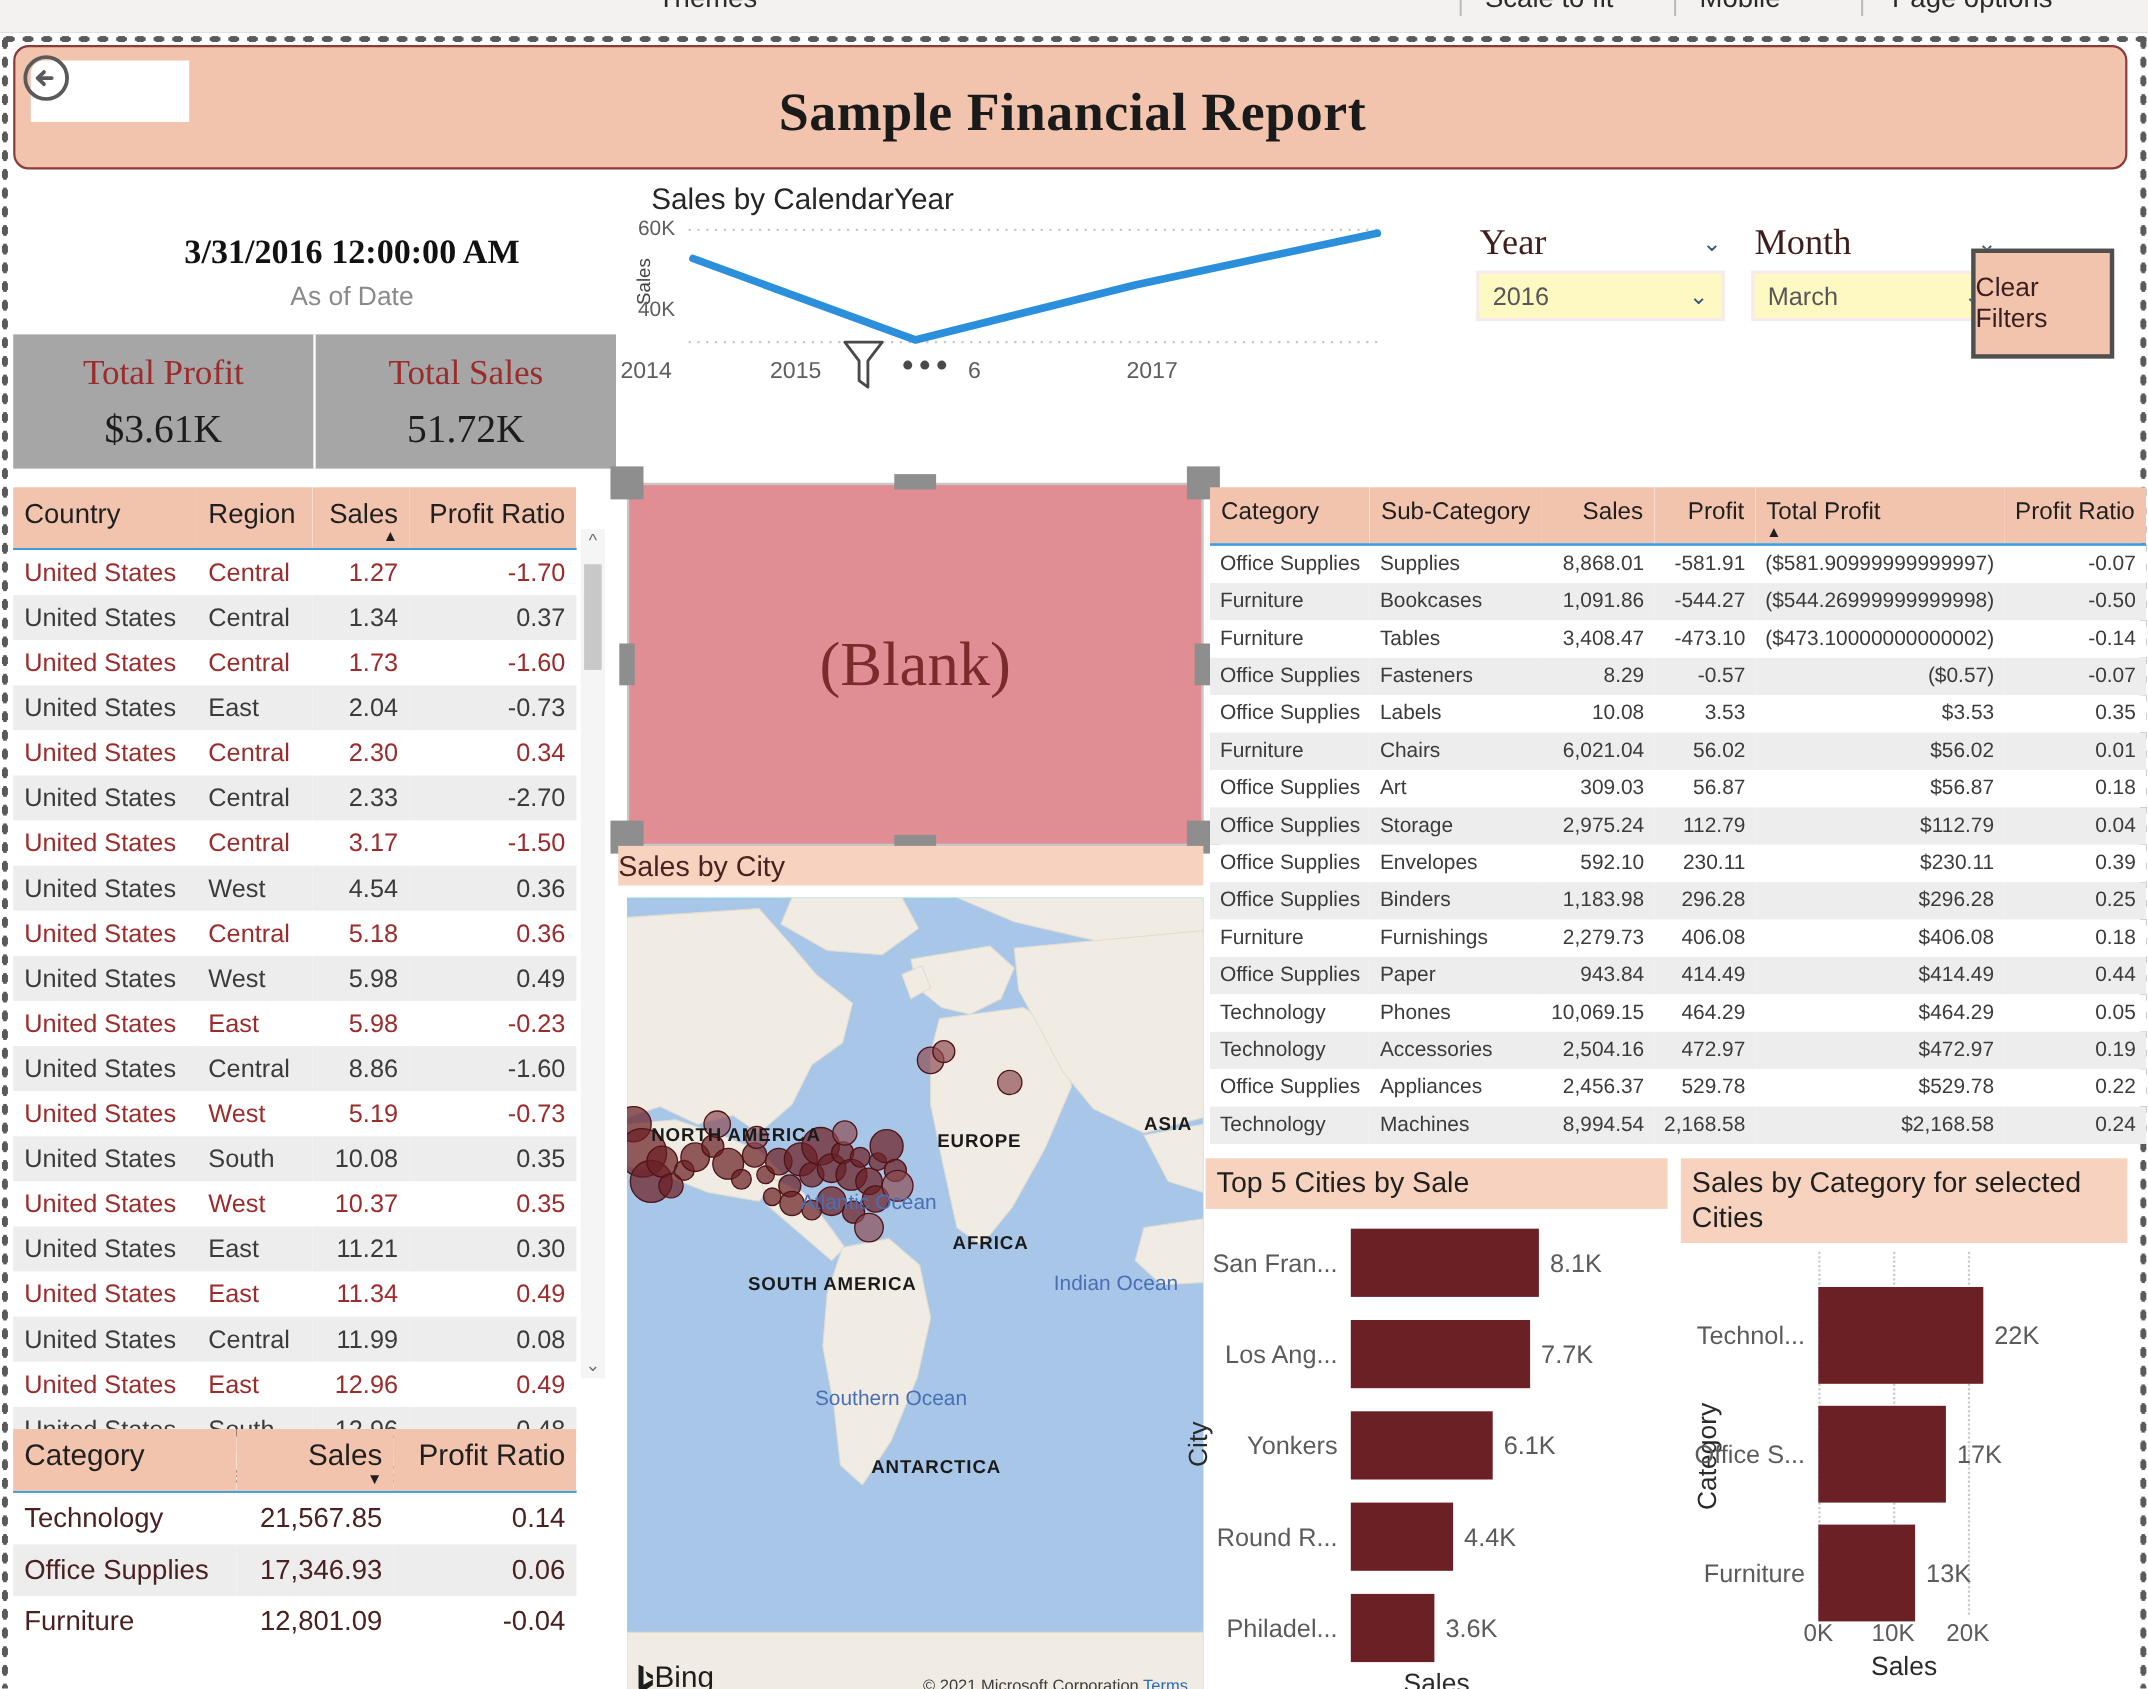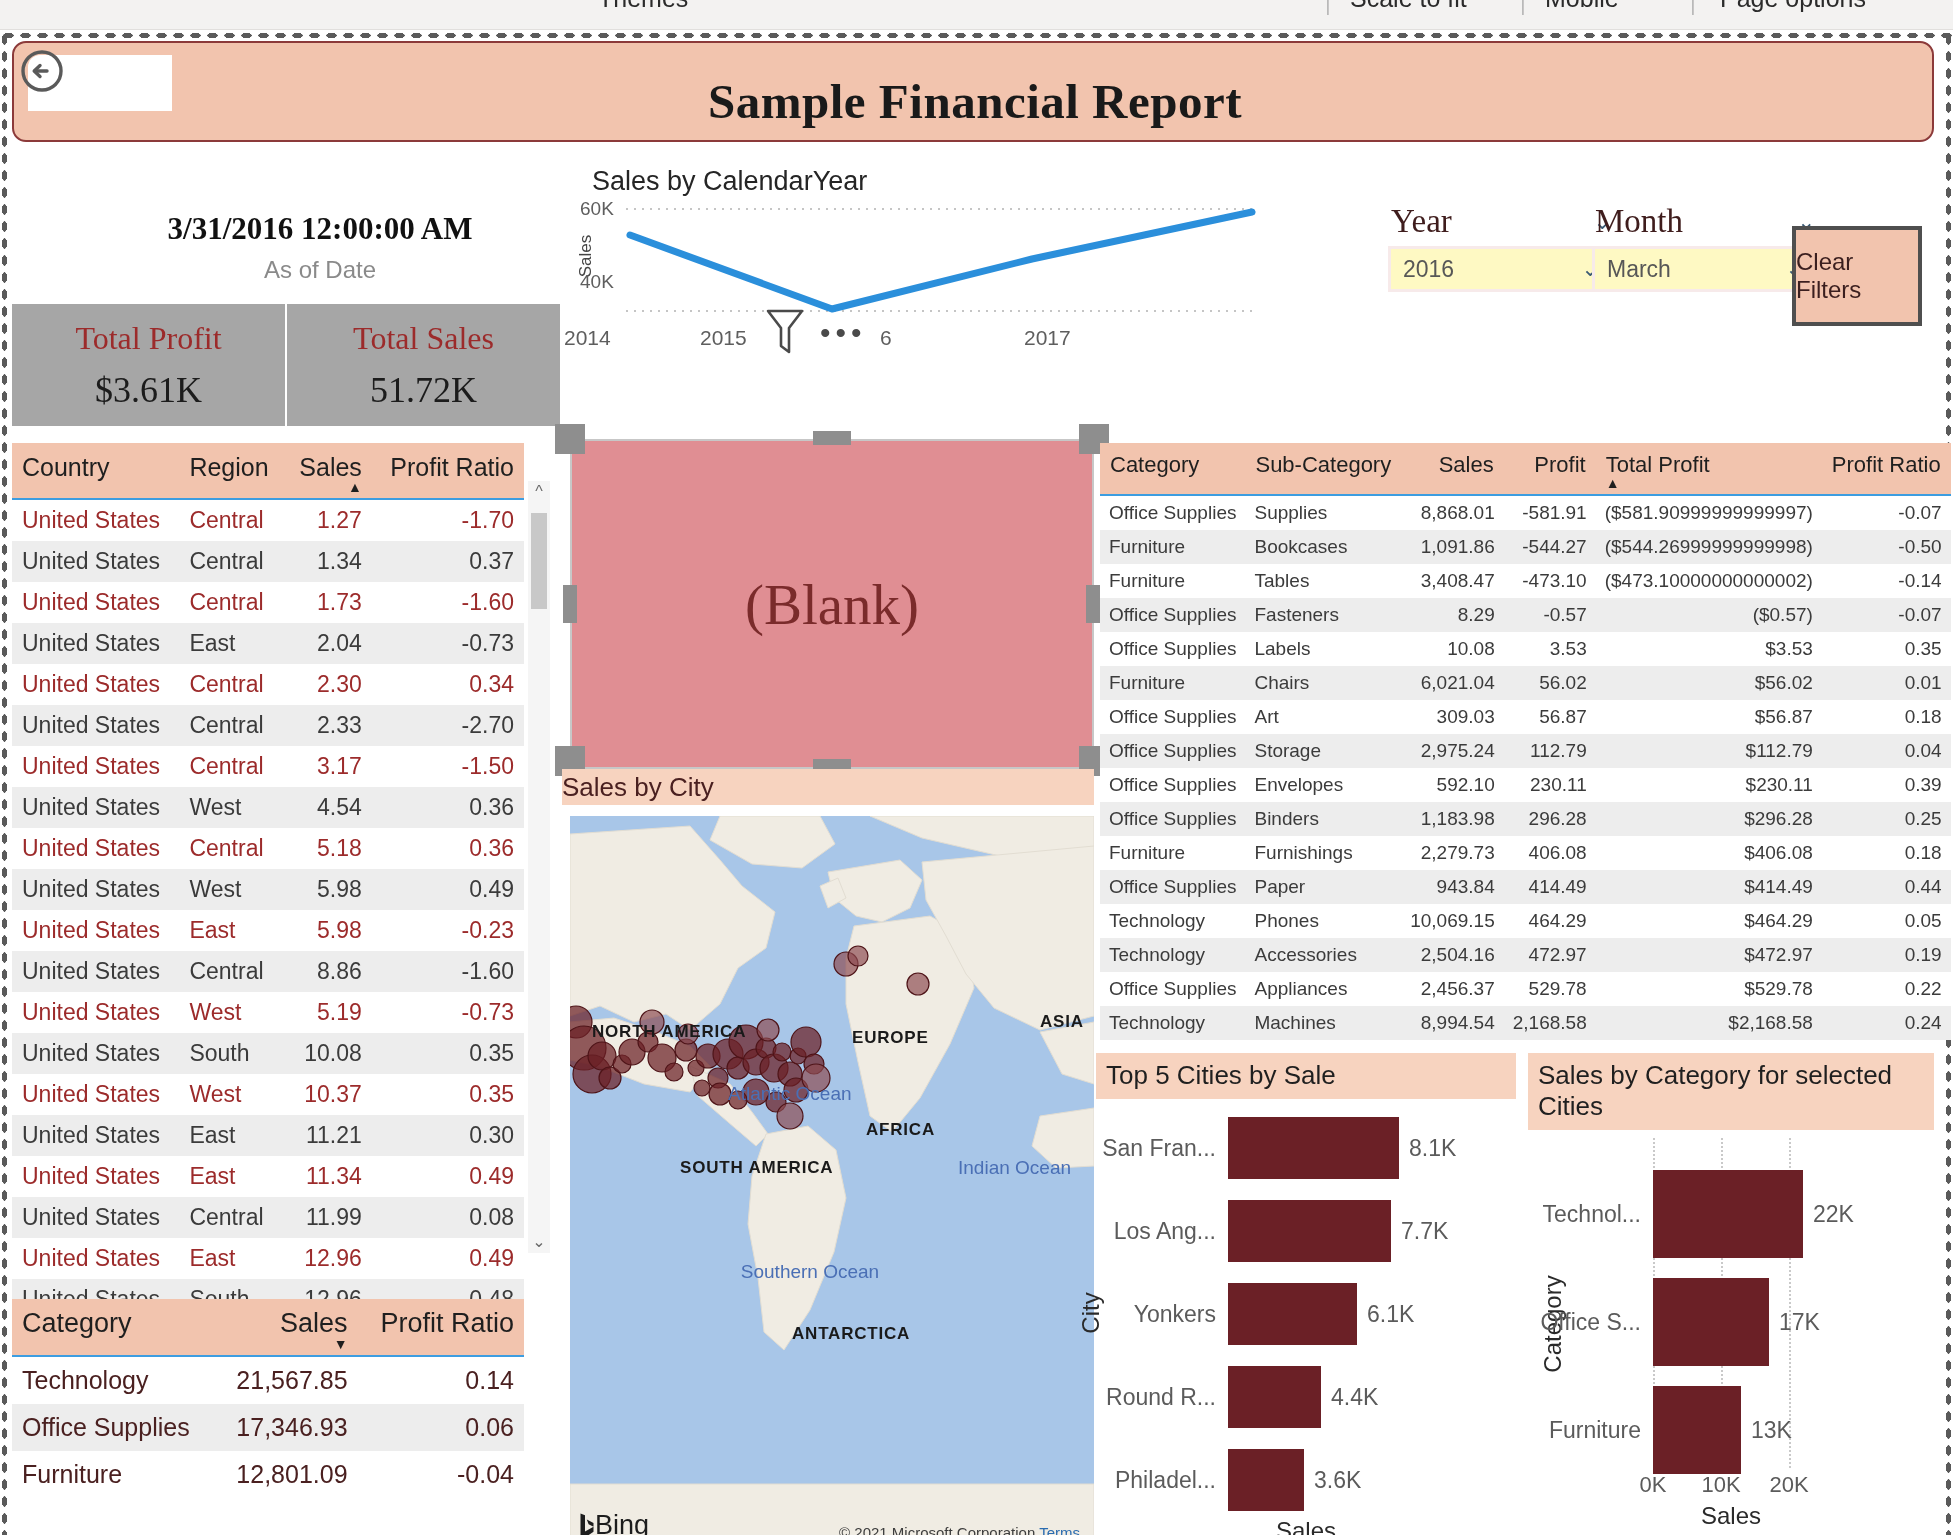--- a/index.html
+++ b/index.html
@@ -35,21 +35,21 @@
   }
   #page-sel-top { left: 0; top: 0; width: 1953px; height: 9px;
     background-size: 17px 9px; background-repeat: repeat-x; }
   #page-sel-left { left: 0; top: 0; width: 9px; height: 1504px;
     background-size: 9px 17px; background-repeat: repeat-y; }
   #page-sel-right { right: 0; top: 0; width: 9px; height: 1504px;
     background-size: 9px 17px; background-repeat: repeat-y; }
 
   
   #banner {
-    position: absolute; left: 12px; top: 10px; width: 1922px; height: 101px;
+    position: absolute; left: 12px; top: 10px; width: 1922px; height: 113px;
     background: #f2c4ae; border: 2px solid #8c3a3a; border-radius: 14px;
   }
   #banner-notch {
     position: absolute; left: 14px; top: 12px; width: 144px; height: 56px;
     background: #ffffff; border-top-left-radius: 12px;
   }
   #back-btn {
     position: absolute; left: 20px; top: 18px; width: 44px; height: 44px;
     cursor: pointer;
   }
@@ -158,21 +158,21 @@
     font-size: 33px; color: #3f1d1d;
   }
   .filter-chev { font-size: 21px; color: #3a5a74; }
   .filter-select {
     margin-top: 9px; height: 40px; background: #fef9c3;
     display: flex; align-items: center; justify-content: space-between;
     padding: 0 12px; cursor: pointer;
     box-shadow: 0 0 0 3px #f7eaea;
   }
   .filter-val { font-size: 23px; color: #575757; }
-  #filter-year { left: 1345px; top: 172px; margin-left: 46px; }
+  #filter-year { left: 1345px; top: 172px; }
   #filter-month { left: 1595px; top: 172px; }
   #clear-filters {
     position: absolute; left: 1792px; top: 195px; width: 130px; height: 100px;
     background: #f2c4ae; border: 4px solid #4f4f4f;
     display: flex; align-items: center; justify-content: center;
     cursor: pointer;
   }
   #clear-filters span { font-size: 24px; color: #3b1f1f; }
 
   

